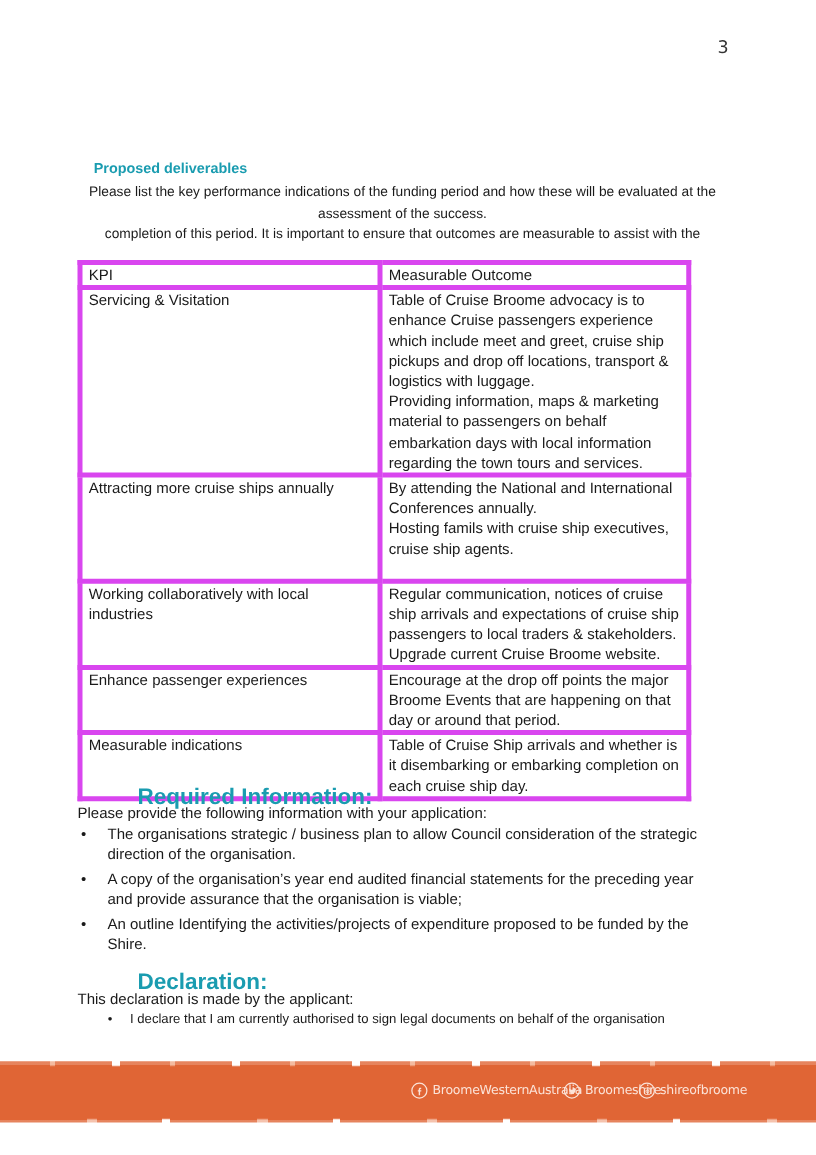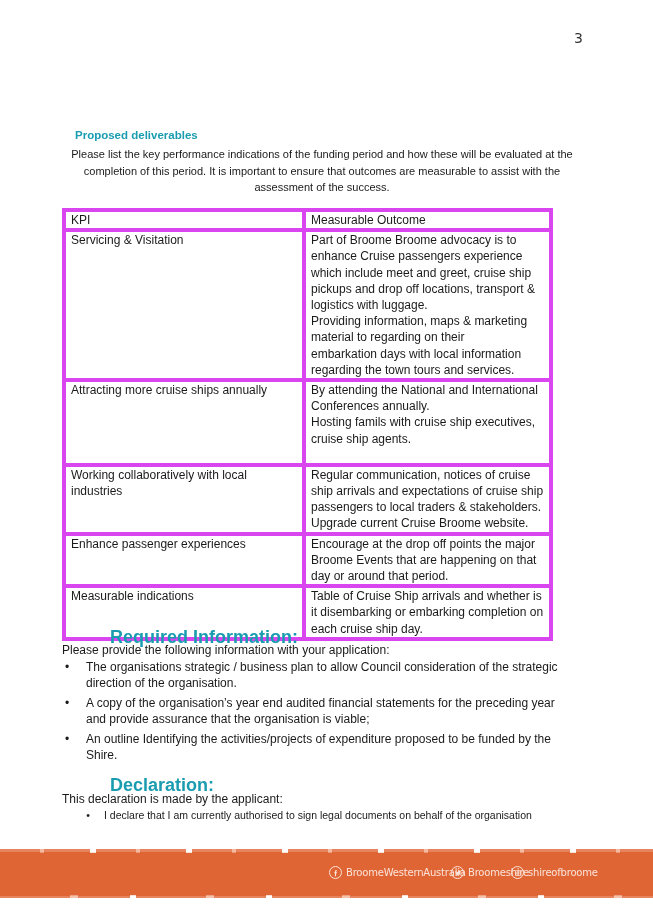--- a/index.html
+++ b/index.html
@@ -162,40 +162,40 @@
 </head>
 <body>
 
 <div>
 
   <div class="page-number">3</div>
 
   <div class="teal-heading" style="top:129px;">Proposed deliverables</div>
   <div class="para" style="top:146px;text-align:center;">
     <div>Please list the key performance indications of the funding period and how these will be evaluated at the</div>
+    <div>assessment of the success.</div>
     <div>completion of this period.  It is important to ensure that outcomes are measurable to assist with the</div>
-    <div>assessment of the success.</div>
   </div>
 
   <table class="kpi">
     <tbody>
         <tr>
       <td class="c1">KPI</td>
       <td class="c2">Measurable Outcome</td>
     </tr>
     <tr>
       <td class="c1">Servicing &amp; Visitation</td>
       <td class="c2">
-        <div>Part of Broome Broome advocacy is to</div>
+        <div>Table of Cruise Broome advocacy is to</div>
         <div>enhance Cruise passengers experience</div>
         <div>which include meet and greet, cruise ship</div>
         <div>pickups and drop off locations, transport &amp;</div>
         <div>logistics with luggage.</div>
         <div>Providing information, maps &amp; marketing</div>
-        <div>material  to regarding on their</div>
+        <div>material  to passengers on behalf</div>
         <div>embarkation days with local information</div>
         <div>regarding the town tours and services.</div>
       </td>
     </tr>
     <tr>
       <td class="c1">Attracting more cruise ships annually</td>
       <td class="c2">
         <div>By attending the National and International</div>
         <div>Conferences annually.</div>
         <div>Hosting famils with cruise ship executives,</div>

